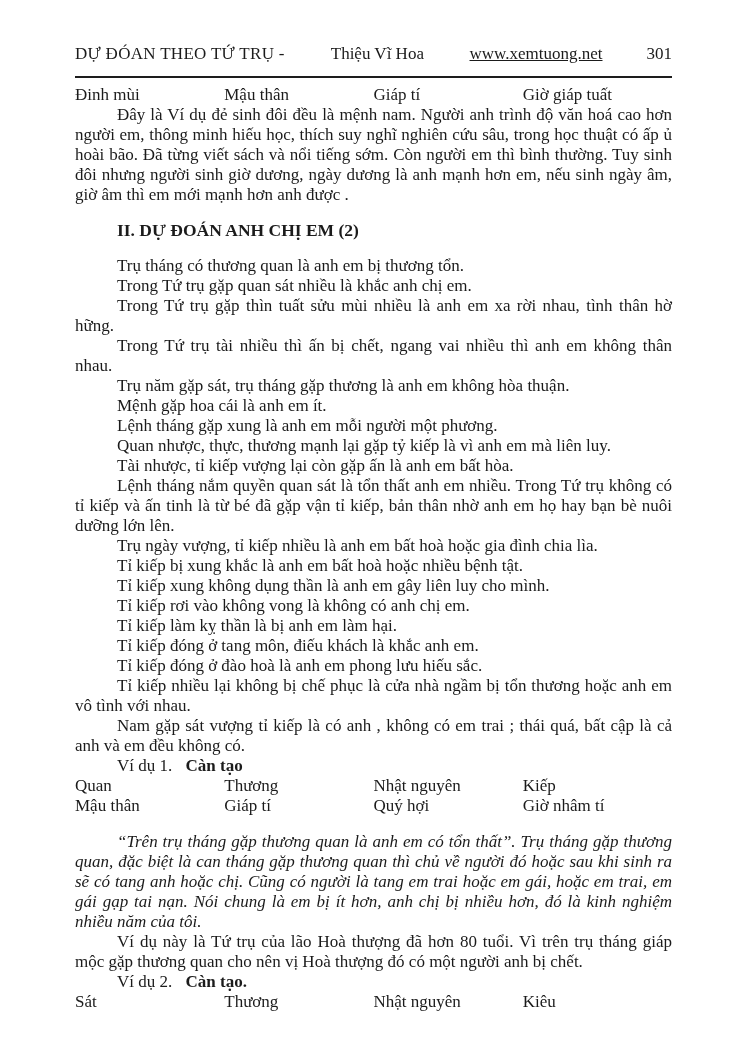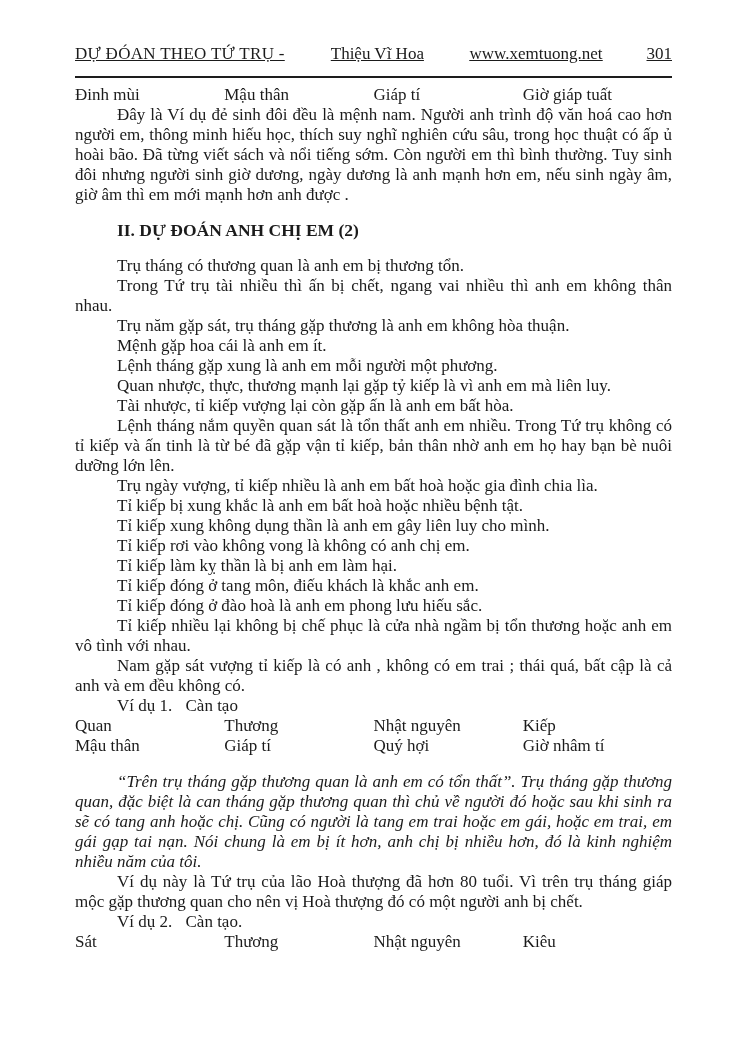--- a/index.html
+++ b/index.html
@@ -19,21 +19,20 @@
     line-height: 20px;
     overflow: hidden;
     box-sizing: border-box;
     padding: 44px 72px 0 75px;
   }
   
   .hdr {
     display: flex;
     align-items: flex-end;
     white-space: nowrap;
-    text-decoration: underline;
   }
   .hdr-title { letter-spacing: 0.3px; }
   .hdr-author { margin-left: 46px; }
   .hdr-spacer { flex: 1; }
   .hdr-site { text-decoration: underline; }
   .hdr-page { margin-left: 44px; }
   .hdr-rule {
     border: none;
     border-top: 2px solid #1d1d1d;
     margin: 12px 0 0 0;
@@ -49,21 +48,21 @@
     font-weight: bold;
     margin: 15px 0 16px 0;
     text-indent: 42px;
     line-height: 20px;
   }
   .example-label {
     margin: 0;
     text-indent: 42px;
   }
   .example-label .lbl { font-weight: normal; }
-  .example-label .val { margin-left: 9px; }
+  .example-label .val { margin-left: 9px; font-weight: bold; }
   
   .row4 {
     display: flex;
     margin: 0;
   }
   .row4 > span {
     flex: 1;
   }
   .row4.top-row { margin-top: 7px; }
   .gap-before { margin-top: 16px; font-style: italic; }
@@ -87,20 +86,22 @@
     <span>Mậu thân</span>
     <span>Giáp tí</span>
     <span>Giờ giáp tuất</span>
   </div>
 
   <p class="para">Đây là Ví dụ đẻ sinh đôi đều là mệnh nam. Người anh trình độ văn hoá cao hơn người em, thông minh hiếu học, thích suy nghĩ nghiên cứu sâu, trong học thuật có ấp ủ hoài bão. Đã từng viết sách và nổi tiếng sớm. Còn người em thì bình thường. Tuy sinh đôi nhưng người sinh giờ dương, ngày dương là anh mạnh hơn em, nếu sinh ngày âm, giờ âm thì em mới mạnh hơn anh được .</p>
 
   <h2 class="section-heading">II. DỰ ĐOÁN ANH CHỊ EM (2)</h2>
 
   <p class="para">Trụ tháng có thương quan là anh em bị thương tổn.</p>
+  <p class="para">Trong Tứ trụ gặp quan sát nhiều là khắc anh chị em.</p>
+  <p class="para">Trong Tứ trụ gặp thìn tuất sửu mùi nhiều là anh em xa rời nhau, tình thân hờ hững.</p>
   <p class="para">Trong Tứ trụ tài nhiều thì ấn bị chết, ngang vai nhiều thì anh em không thân nhau.</p>
   <p class="para">Trụ năm gặp sát, trụ tháng gặp thương là anh em không hòa thuận.</p>
   <p class="para">Mệnh gặp hoa cái là anh em ít.</p>
   <p class="para">Lệnh tháng gặp xung là anh em mỗi người một phương.</p>
   <p class="para">Quan nhược, thực, thương mạnh lại gặp tỷ kiếp là vì anh em mà liên luy.</p>
   <p class="para">Tài nhược, tỉ kiếp vượng lại còn gặp ấn là anh em bất hòa.</p>
   <p class="para">Lệnh tháng nắm quyền quan sát là tổn thất anh em nhiều. Trong Tứ trụ không có tỉ kiếp và ấn tinh là từ bé đã gặp vận tỉ kiếp, bản thân nhờ anh em họ hay bạn bè nuôi dưỡng lớn lên.</p>
   <p class="para">Trụ ngày vượng, tỉ kiếp nhiều là anh em bất hoà hoặc gia đình chia lìa.</p>
   <p class="para">Tỉ kiếp bị xung khắc là anh em bất hoà hoặc nhiều bệnh tật.</p>
   <p class="para">Tỉ kiếp xung không dụng thần là anh em gây liên luy cho mình.</p>

